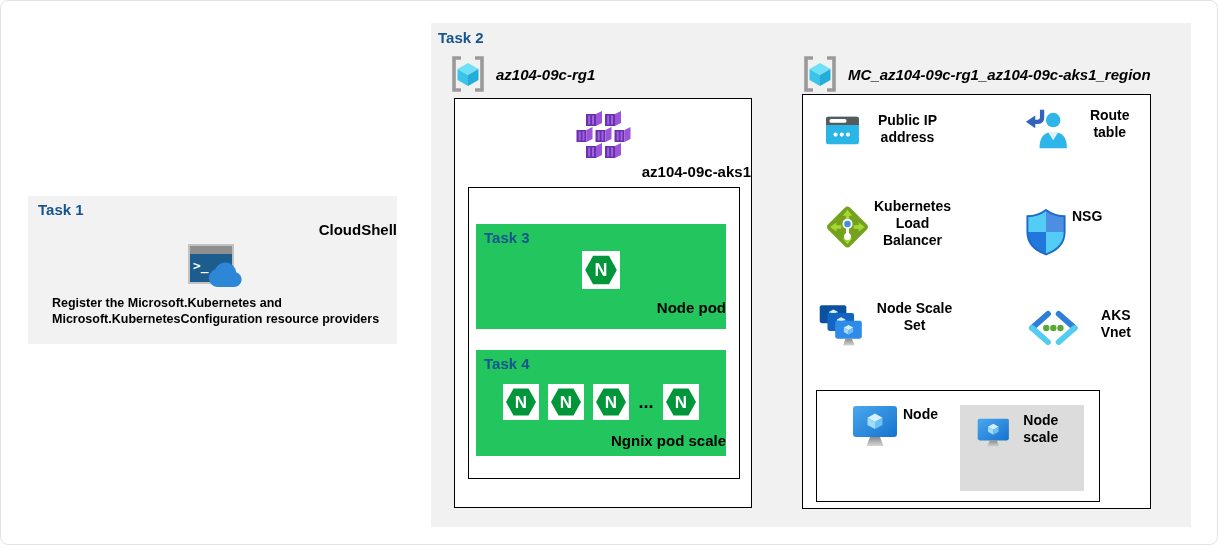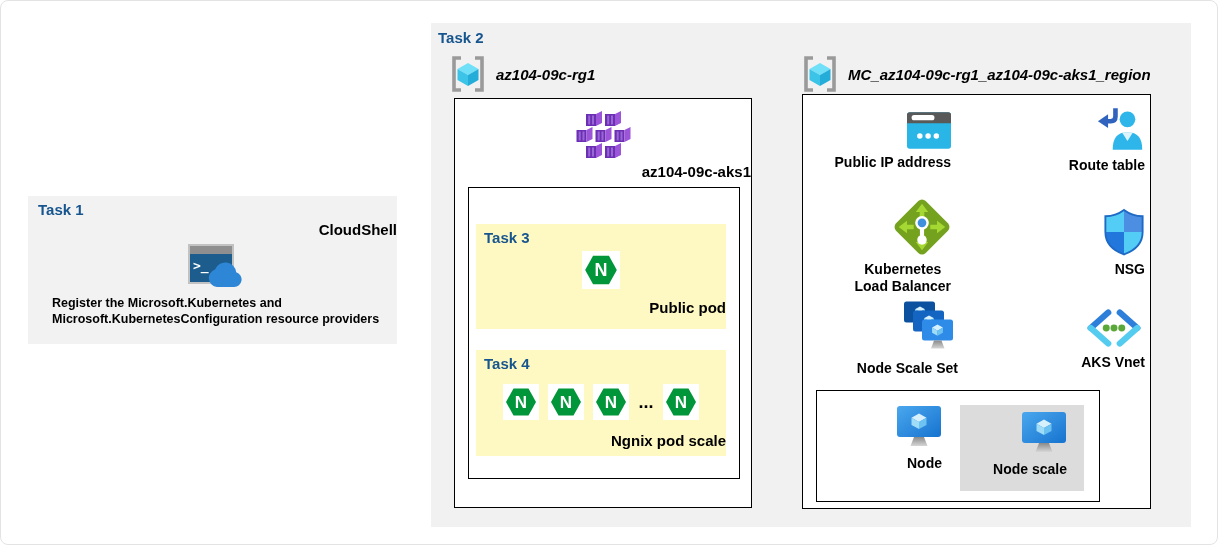--- a/index.html
+++ b/index.html
@@ -1,24 +1,24 @@
 <!DOCTYPE html>
 <html><head>
 <meta charset="utf-8">
 <style>
   html,body{margin:0;padding:0;background:#fff;font-family:"Liberation Sans",sans-serif;}
   #canvas{position:relative;width:1218px;height:545px;background:#ffffff;border:1px solid #e3e3e3;border-radius:8px;box-sizing:border-box;overflow:hidden;}
   .abs{position:absolute;}
   .panel{position:absolute;background:#f1f1f1;}
   .wbox{position:absolute;background:#ffffff;border:1.5px solid #000;box-sizing:border-box;}
-  .gbox{position:absolute;background:#fef9c3;}
+  .gbox{position:absolute;background:#22c55e;}
   .task-label{position:absolute;font-weight:bold;font-size:15px;color:#17558F;}
   .title{font-weight:bold;font-size:15px;color:#000;}
   .cap{position:absolute;width:100%;text-align:right;font-weight:bold;font-size:15px;color:#000;}
-  .icon-item{position:absolute;display:flex;flex-direction:column;align-items:flex-end;gap:5px;}
+  .icon-item{position:absolute;display:flex;flex-direction:row;align-items:flex-start;gap:5px;}
   .icon-label{font-weight:bold;font-size:14px;color:#000;text-align:center;line-height:17px;}
   .hdr{position:absolute;display:flex;align-items:center;gap:8px;font-style:italic;}
   .nginx-row{position:absolute;display:flex;align-items:center;justify-content:center;gap:9px;width:100%;}
   .dots{font-weight:bold;font-size:18px;color:#000;line-height:36px;}
   .desc{position:absolute;font-weight:bold;font-size:12.5px;line-height:16px;color:#000;}
   svg{display:block;}
 </style>
 </head>
 <body>
 
@@ -135,21 +135,21 @@
       </svg>
       <div class="cap" style="top:64px;">az104-09c-aks1</div>
 
       <div class="wbox" style="left:13px;top:88px;width:272px;height:292px;">
 
         <div class="gbox" style="left:7px;top:36px;width:250px;height:105px;">
           <div class="task-label" style="left:8px;top:5px;">Task 3</div>
           <svg class="abs" style="left:106px;top:27px;" width="38" height="38" viewBox="0 0 36 36">
               <use href="#sym-nginx"></use>
             </svg>
-          <div class="cap" style="top:75px;">Public pod</div>
+          <div class="cap" style="top:75px;">Node pod</div>
         </div>
 
         <div class="gbox" style="left:7px;top:162px;width:250px;height:106px;">
           <div class="task-label" style="left:8px;top:5px;">Task 4</div>
           <div class="nginx-row" style="top:34px;">
             <svg width="36" height="36" viewBox="0 0 36 36">
                 <use href="#sym-nginx"></use>
               </svg>
             <svg width="36" height="36" viewBox="0 0 36 36">
                 <use href="#sym-nginx"></use>

